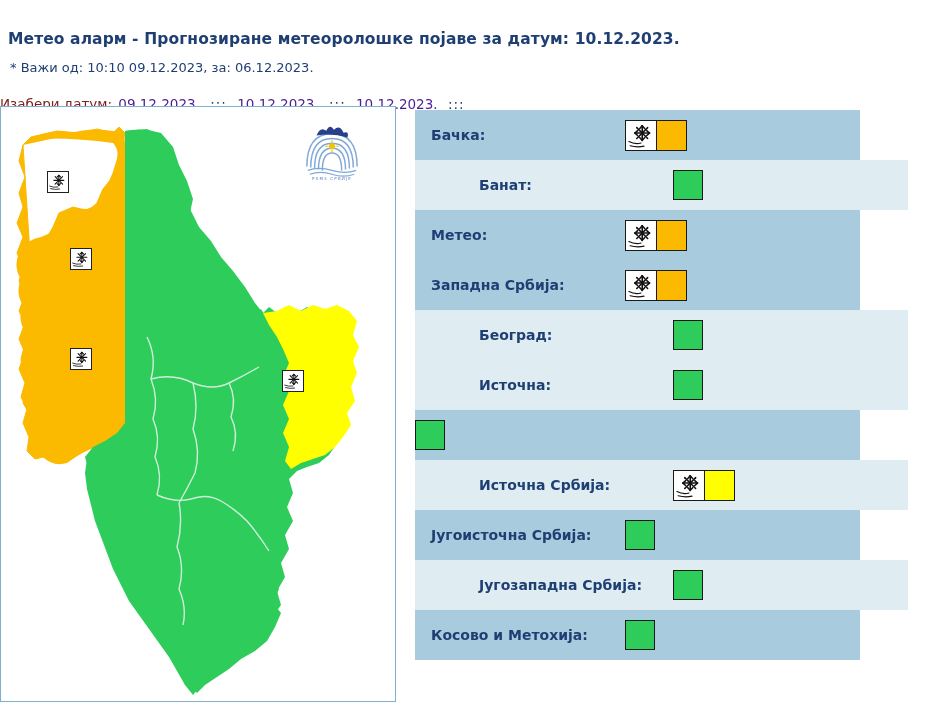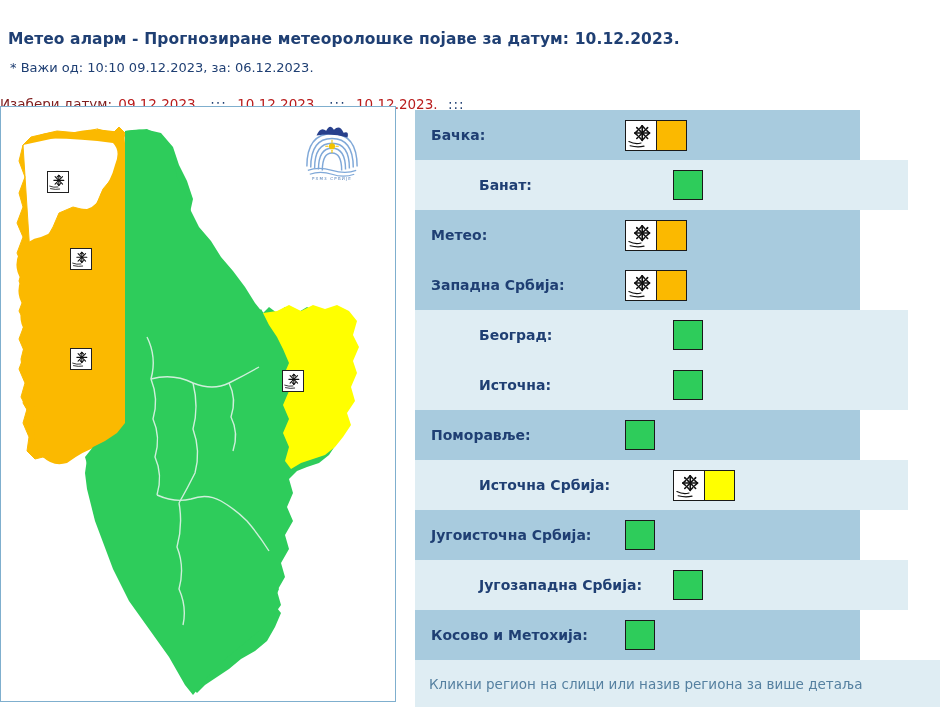--- a/index.html
+++ b/index.html
@@ -19,21 +19,21 @@
   }
   #validity{
     position:absolute;left:10px;top:36px;
     font-size:13px;color:#1F3F73;white-space:nowrap;
   }
   #datepick{
     position:absolute;left:0px;top:72px;
     font-size:13.5px;color:#1F3F73;white-space:nowrap;
   }
   #datepick .lbl{color:#7f1d1d;}
-  #datepick .dlink{color:#b91c1c;margin:0 2px;cursor:pointer;}
+  #datepick .dlink{color:#4c1d95;margin:0 2px;cursor:pointer;}
   #datepick .sep{color:#1F3F73;margin:0 4px;letter-spacing:1px;}
 
   
   #map-panel{
     position:absolute;left:0px;top:106px;width:396px;height:596px;
     background:#ffffff;border:1px solid #7FAFCE;box-sizing:border-box;
     overflow:hidden;
   }
   #map-svg{position:absolute;left:0;top:0;}
   .map-icon{position:absolute;width:22px;height:22px;background:#fff;border:1.5px solid #202020;box-sizing:border-box;}
@@ -340,21 +340,20 @@
   </div>
 
   <div class="region-row even">
     <span class="region-name">Источна:</span>
     <span class="badge plain">
       <span class="lvl" style="background:#2ECC5B;"></span>
     </span>
   </div>
 
   <div class="region-row odd">
-    <span class="region-name">Поморавље:</span>
     <span class="badge plain">
       <span class="lvl" style="background:#2ECC5B;"></span>
     </span>
   </div>
 
   <div class="region-row even">
     <span class="region-name">Источна Србија:</span>
     <span class="badge">
       <span class="phen">
         <svg viewBox="0 0 24 24">
@@ -394,16 +393,13 @@
     </span>
   </div>
 
   <div class="region-row odd">
     <span class="region-name">Косово и Метохија:</span>
     <span class="badge plain">
       <span class="lvl" style="background:#2ECC5B;"></span>
     </span>
   </div>
 
-  <div id="list-footer">
-    <span>Кликни регион на слици или назив региона за више детаља</span>
-  </div>
 </div>
 
 </body></html>

